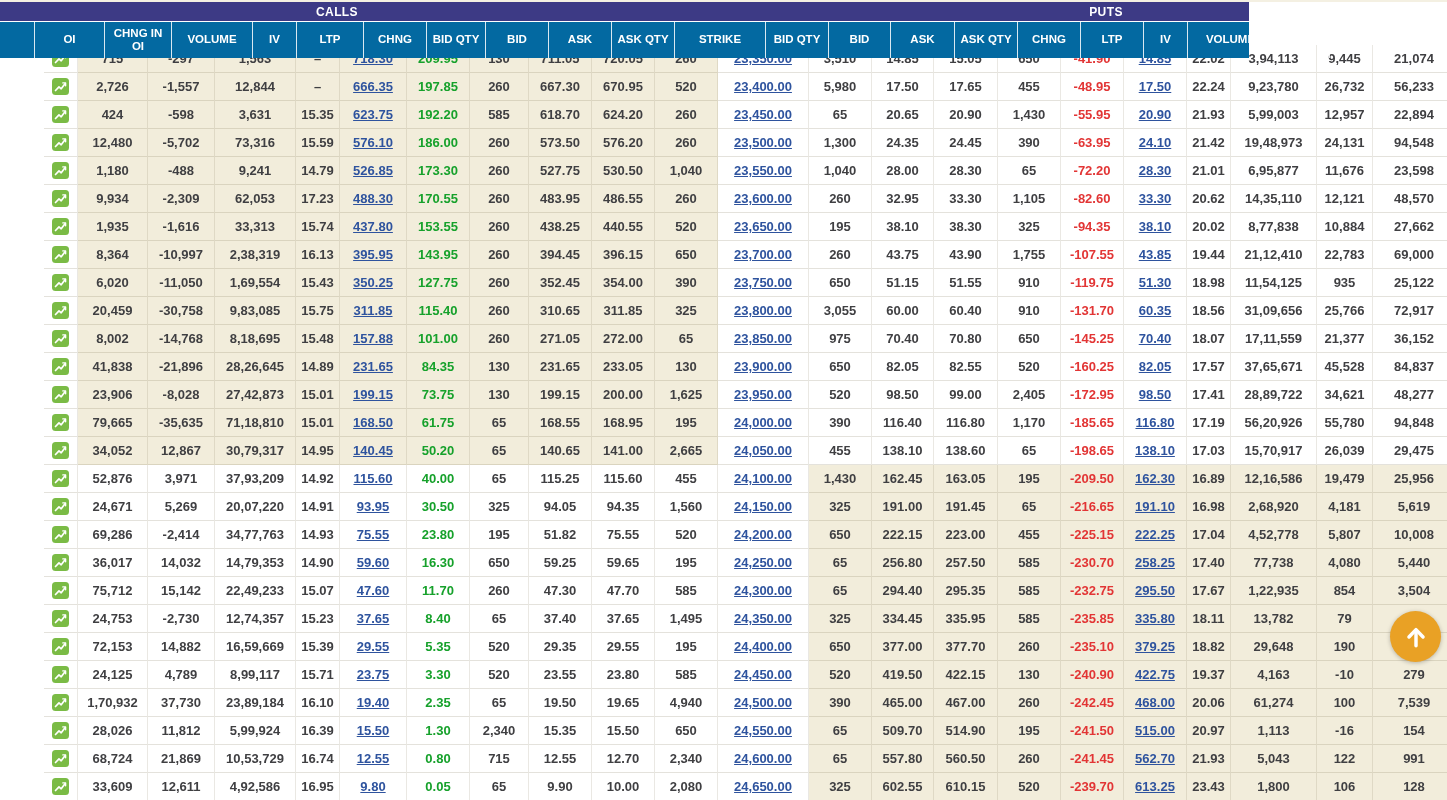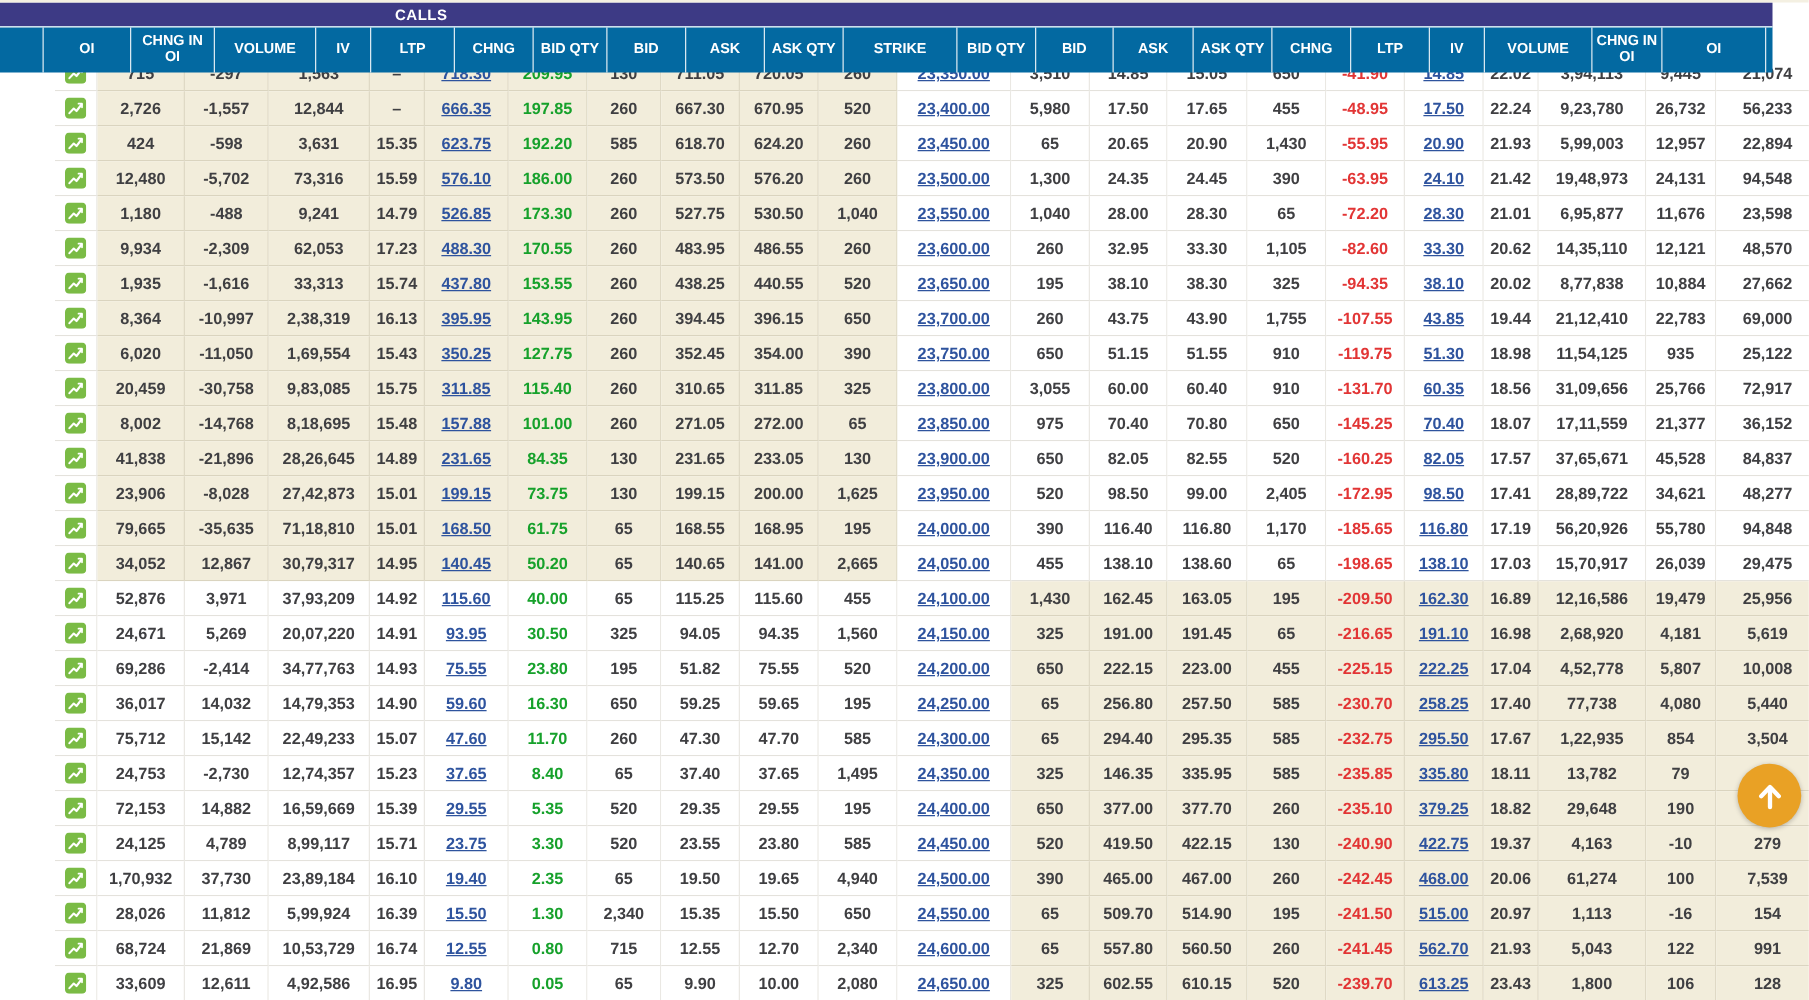--- a/index.html
+++ b/index.html
@@ -5,21 +5,21 @@
   html,body { margin:0; padding:0; }
   body {
     width:1447px; height:800px; overflow:hidden;
     font-family:"Liberation Sans", sans-serif;
     background:#ffffff;
   }
   .chain { position:relative; width:1447px; height:800px; overflow:hidden; }
 
   
   .topstrip { position:absolute; top:0; left:0; width:1447px; height:2px; background:#f4f0e2; z-index:6; }
-  .thead { position:absolute; top:2px; left:0; width:1418px; z-index:5; }
+  .thead { position:absolute; top:2px; left:0; width:1249px; z-index:5; }
   .band {
     display:grid; grid-template-columns:674px 91px 682px;
     height:19px; background:#3d3a85;
   }
   .band .bcell {
     display:flex; align-items:center; justify-content:center;
     color:#fff; font-size:12px; font-weight:bold; letter-spacing:.4px;
   }
   .cols {
     display:grid;
@@ -68,20 +68,21 @@
 </head>
 <body>
 
 <div class="chain">
   <div class="topstrip"></div>
 
   <div class="thead">
     <div class="band">
       <div class="bcell">CALLS</div>
       <div class="bcell"></div>
+      <div class="bcell">PUTS</div>
     </div>
     <div class="cols">
         <div class="hcell"></div>
         <div class="hcell">OI</div>
         <div class="hcell">CHNG IN OI</div>
         <div class="hcell">VOLUME</div>
         <div class="hcell">IV</div>
         <div class="hcell">LTP</div>
         <div class="hcell">CHNG</div>
         <div class="hcell">BID QTY</div>
@@ -981,21 +982,21 @@
         </div>
         <div class="cell pos">8.40</div>
         <div class="cell">65</div>
         <div class="cell">37.40</div>
         <div class="cell">37.65</div>
         <div class="cell">1,495</div>
         <div class="cell">
           <span class="link">24,350.00</span>
         </div>
         <div class="cell itm">325</div>
-        <div class="cell itm">146.35</div>
+        <div class="cell itm">334.45</div>
         <div class="cell itm">335.95</div>
         <div class="cell itm">585</div>
         <div class="cell itm neg">-235.85</div>
         <div class="cell itm">
           <span class="link">335.80</span>
         </div>
         <div class="cell itm">18.11</div>
         <div class="cell itm">13,782</div>
         <div class="cell itm">79</div>
         <div class="cell itm">735</div>

